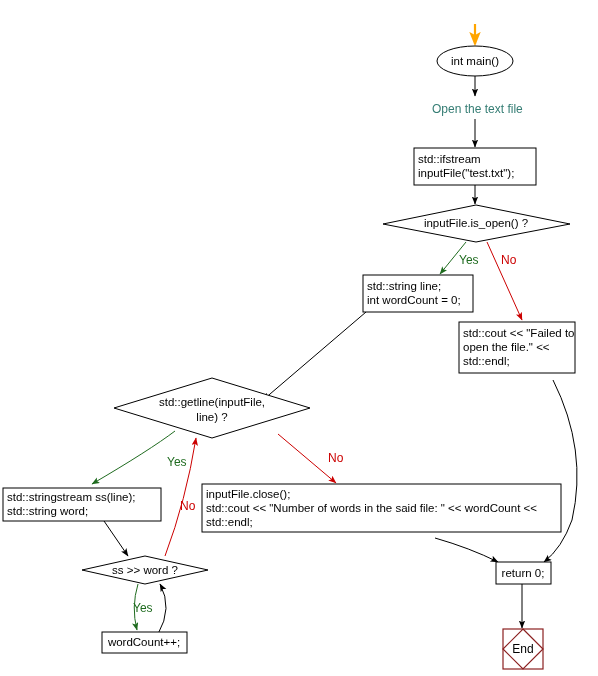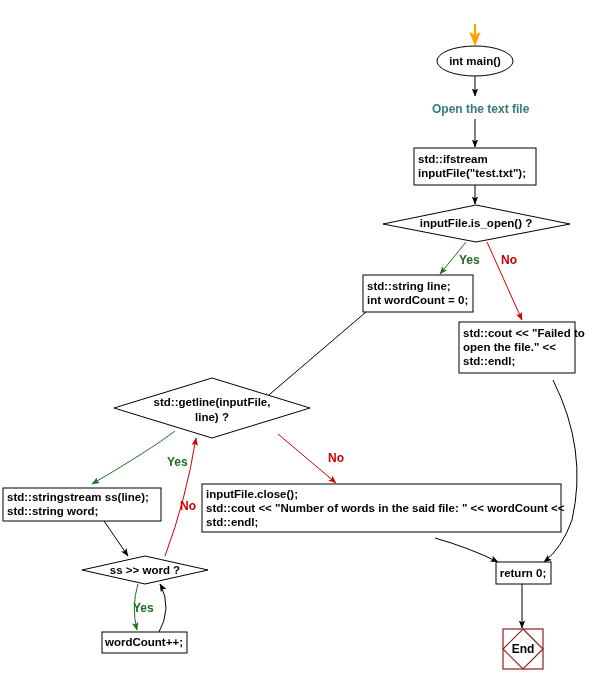--- a/index.html
+++ b/index.html
@@ -10,21 +10,20 @@
   body {
     width: 598px;
     height: 676px;
     font-family: "Liberation Sans", sans-serif;
     overflow: hidden;
   }
   #flowchart-root {
     position: relative;
     width: 474px;
     height: 676px;
-    font-weight: bold;
   }
   svg.chart {
     display: block;
     width: 598px;
     height: 676px;
   }
   .node-box {
     fill: #ffffff;
     stroke: #000000;
     stroke-width: 1;

